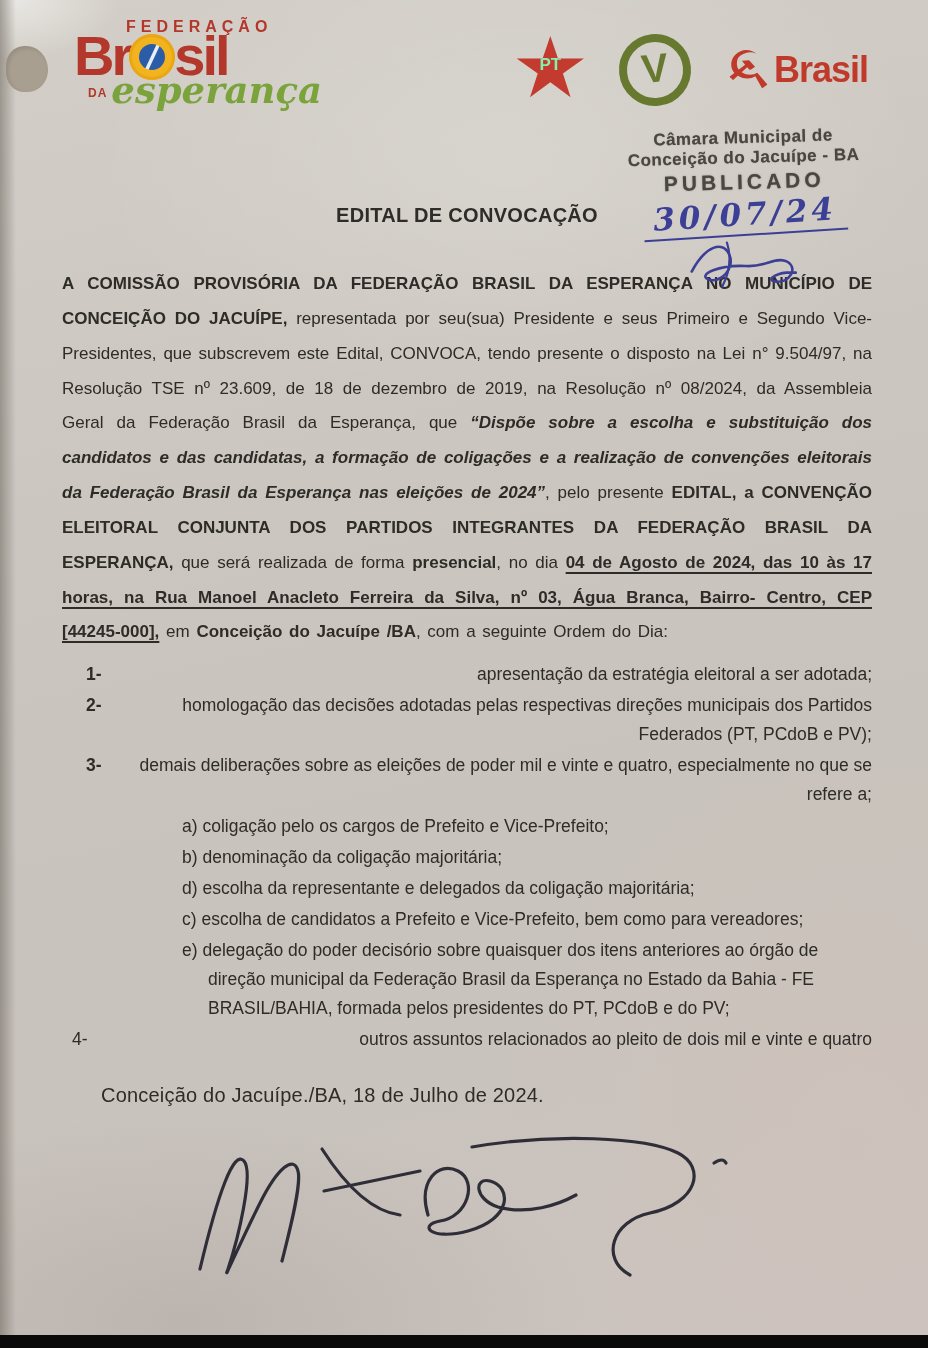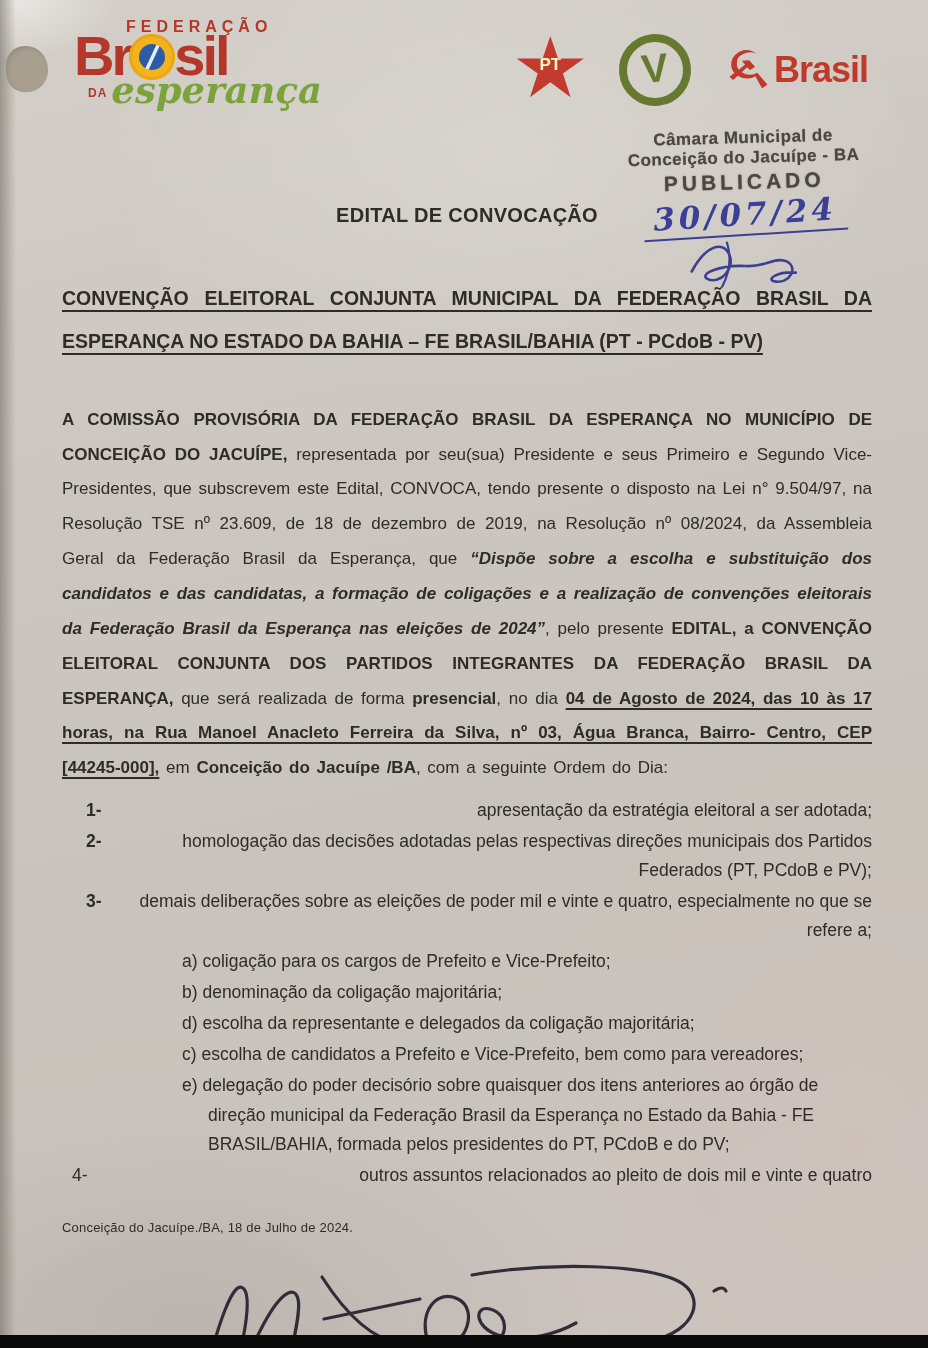--- a/index.html
+++ b/index.html
@@ -30,21 +30,21 @@
   .logo-globe::after{content:"";position:absolute;left:10px;top:10px;width:26px;height:26px;border-radius:50%;
     background:linear-gradient(115deg,#2b5ca8 45%,#e8eef5 48%,#e8eef5 55%,#2b5ca8 58%);}
   .logo-sub{display:flex;align-items:flex-start;margin-top:-12px;margin-left:14px;}
   .logo-da{color:#b3372b;font-size:12px;font-weight:bold;margin-top:14px;margin-right:4px;letter-spacing:1px;}
   .logo-esp{color:#7aa33c;font-size:37px;font-weight:bold;font-style:italic;letter-spacing:0px;line-height:1;
     font-family:"DejaVu Serif","Liberation Serif",serif;}
   .parties{display:flex;align-items:center;gap:34px;margin-top:16px;margin-right:4px;}
   .pt-star{position:relative;width:70px;height:68px;background:#c23b2e;
     clip-path:polygon(50% 0%,61% 33%,98% 33%,68% 55%,79% 90%,50% 68%,21% 90%,32% 55%,2% 33%,39% 33%);}
   .pt-star span{position:absolute;left:50%;top:43%;transform:translate(-50%,-50%);
-    color:#fef9c3;font-size:17px;font-weight:bold;}
+    color:#86efac;font-size:17px;font-weight:bold;}
   .pv-circle{width:56px;height:56px;border-radius:50%;border:8px solid #66792f;display:flex;
     align-items:center;justify-content:center;transform:rotate(-6deg);}
   .pv-circle span{color:#66792f;font-size:40px;font-weight:800;line-height:1;margin-top:-4px;}
   .pcdob{display:flex;align-items:center;color:#bf3a2b;}
   .pcdob .sym{font-size:52px;line-height:1;margin-right:2px;transform:scaleX(-1);}
   .pcdob .txt{font-size:36px;font-weight:800;letter-spacing:-1px;}
 
   
   .stamp{position:absolute;right:28px;top:128px;width:310px;text-align:center;
     transform:rotate(-1.6deg);color:#4a4740;}
@@ -70,21 +70,21 @@
   .u{text-decoration:underline;text-decoration-thickness:2px;text-underline-offset:4px;}
 
   
   .agenda{margin-top:10px;font-size:17.5px;line-height:1.66;}
   .agenda-item{display:flex;margin-top:2px;}
   .agenda-marker{flex:none;width:40px;margin-left:24px;font-weight:bold;}
   .agenda-text{flex:1;text-align:right;}
   .agenda-item.flush .agenda-marker{margin-left:10px;width:30px;font-weight:normal;}
   .agenda-sub{margin-left:120px;padding-left:26px;text-indent:-26px;margin-top:2px;}
 
-  .dateline{margin-top:30px;font-size:13px;letter-spacing:.2px;}
+  .dateline{margin-top:30px;font-size:20px;letter-spacing:.2px;margin-left:39px;}
 
   
   .sig-block{position:relative;margin-top:18px;height:180px;}
   .sig-svg{position:absolute;left:110px;top:-6px;}
 
   .glare{position:absolute;left:0;top:0;width:120px;height:60px;
     background:radial-gradient(ellipse at 10% 0%,rgba(255,255,255,.5),rgba(255,255,255,0) 70%);}
 </style>
 </head>
 <body>
@@ -132,38 +132,37 @@
         <span class="stamp-date">30/07/24</span>
       </div>
       <svg class="stamp-scribble" width="170" height="60" viewBox="0 0 170 60">
         <path d="M30 38 C 45 12, 62 8, 68 22 C 74 36, 58 52, 46 46 C 36 41, 58 32, 84 34 C 104 36, 112 26, 124 30 C 138 36, 128 54, 112 50 C 104 48, 116 40, 134 42" fill="none" stroke="#3c3f96" stroke-width="2.6" stroke-linecap="round"></path>
         <path d="M66 10 C 70 24, 68 40, 60 54" fill="none" stroke="#3c3f96" stroke-width="2.2" stroke-linecap="round"></path>
       </svg>
     </div>
 
     <div class="doc-title">EDITAL DE CONVOCAÇÃO</div>
 
-    <div class="subject">CONVENÇÃO ELEITORAL CONJUNTA MUNICIPAL DA FEDERAÇÃO BRASIL DA ESPERANÇA NO ESTADO DA BAHIA – FE BRASIL/BAHIA (PT - PCdoB - PV)</div>
 
     <div class="body-par"><span class="b">A COMISSÃO PROVISÓRIA DA FEDERAÇÃO BRASIL DA ESPERANÇA NO MUNICÍPIO DE CONCEIÇÃO DO JACUÍPE,</span><span> representada por seu(sua) Presidente e seus Primeiro e Segundo Vice-Presidentes, que subscrevem este Edital, CONVOCA, tendo presente o disposto na Lei n° 9.504/97, na Resolução TSE nº 23.609, de 18 de dezembro de 2019, na Resolução nº 08/2024, da Assembleia Geral da Federação Brasil da Esperança, que </span><span class="b i">“Dispõe sobre a escolha e substituição dos candidatos e das candidatas, a formação de coligações e a realização de convenções eleitorais da Federação Brasil da Esperança nas eleições de 2024”</span><span>, pelo presente </span><span class="b">EDITAL, a CONVENÇÃO ELEITORAL CONJUNTA DOS PARTIDOS INTEGRANTES DA FEDERAÇÃO BRASIL DA ESPERANÇA,</span><span> que será realizada de forma </span><span class="b">presencial</span><span>, no dia </span><span class="b u">04 de Agosto de 2024, das 10 às 17 horas, na Rua Manoel Anacleto Ferreira da Silva, nº 03, Água Branca, Bairro- Centro, CEP  [44245-000],</span><span> em </span><span class="b">Conceição do Jacuípe /BA</span><span>, com a seguinte Ordem do Dia:</span></div>
 
     <div class="agenda">
         <div class="agenda-item">
           <span class="agenda-marker">1-</span>
           <span class="agenda-text">apresentação da estratégia eleitoral a ser adotada;</span>
         </div>
         <div class="agenda-item">
           <span class="agenda-marker">2-</span>
           <span class="agenda-text">homologação das decisões adotadas pelas respectivas direções municipais dos Partidos Federados (PT, PCdoB e PV);</span>
         </div>
         <div class="agenda-item">
           <span class="agenda-marker">3-</span>
           <span class="agenda-text">demais deliberações sobre as eleições de poder mil e vinte e quatro, especialmente no que se refere a;</span>
         </div>
-        <div class="agenda-sub">a) coligação para os cargos de Prefeito e Vice-Prefeito;</div>
+        <div class="agenda-sub">a) coligação pelo os cargos de Prefeito e Vice-Prefeito;</div>
         <div class="agenda-sub">b) denominação da coligação majoritária;</div>
         <div class="agenda-sub">d) escolha da representante e delegados da coligação majoritária;</div>
         <div class="agenda-sub">c) escolha de candidatos a Prefeito e Vice-Prefeito, bem como para vereadores;</div>
         <div class="agenda-sub">e) delegação do poder decisório sobre quaisquer dos itens anteriores ao órgão de direção municipal da Federação Brasil da Esperança no Estado da Bahia - FE BRASIL/BAHIA, formada pelos presidentes do PT, PCdoB e do PV;</div>
         <div class="agenda-item flush">
           <span class="agenda-marker">4-</span>
           <span class="agenda-text">outros assuntos relacionados ao pleito de dois mil e vinte e quatro</span>
         </div>
       </div>
 

